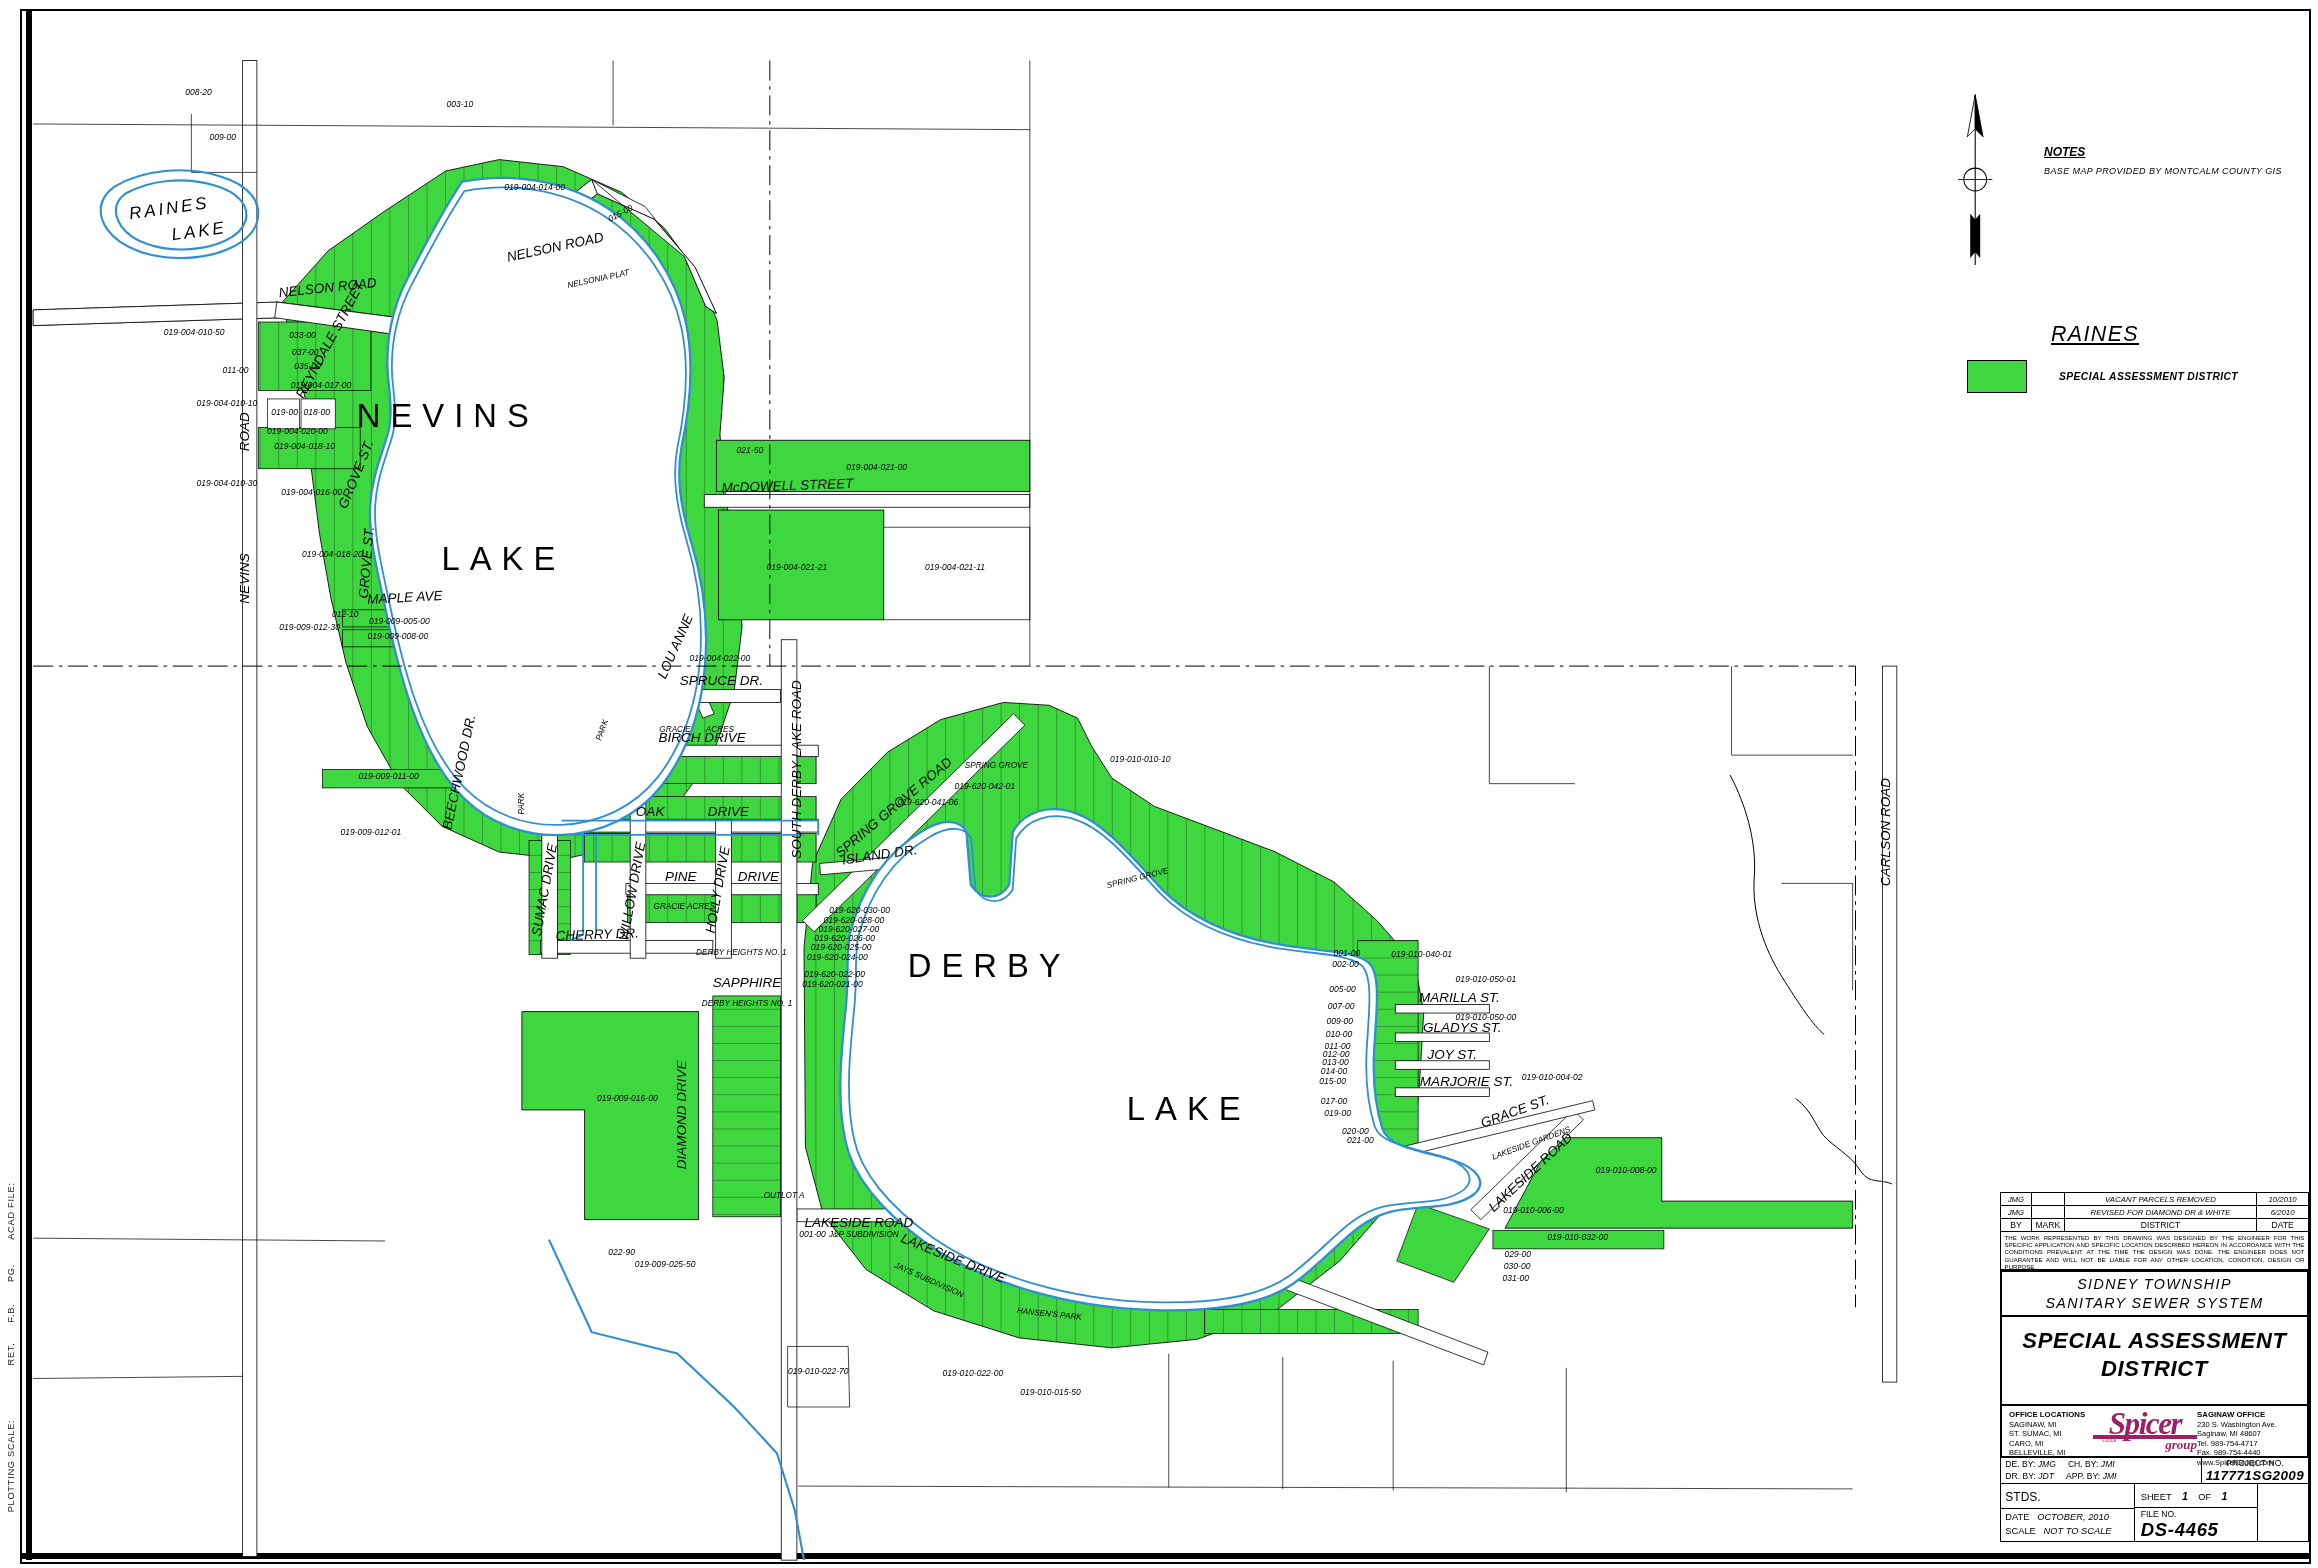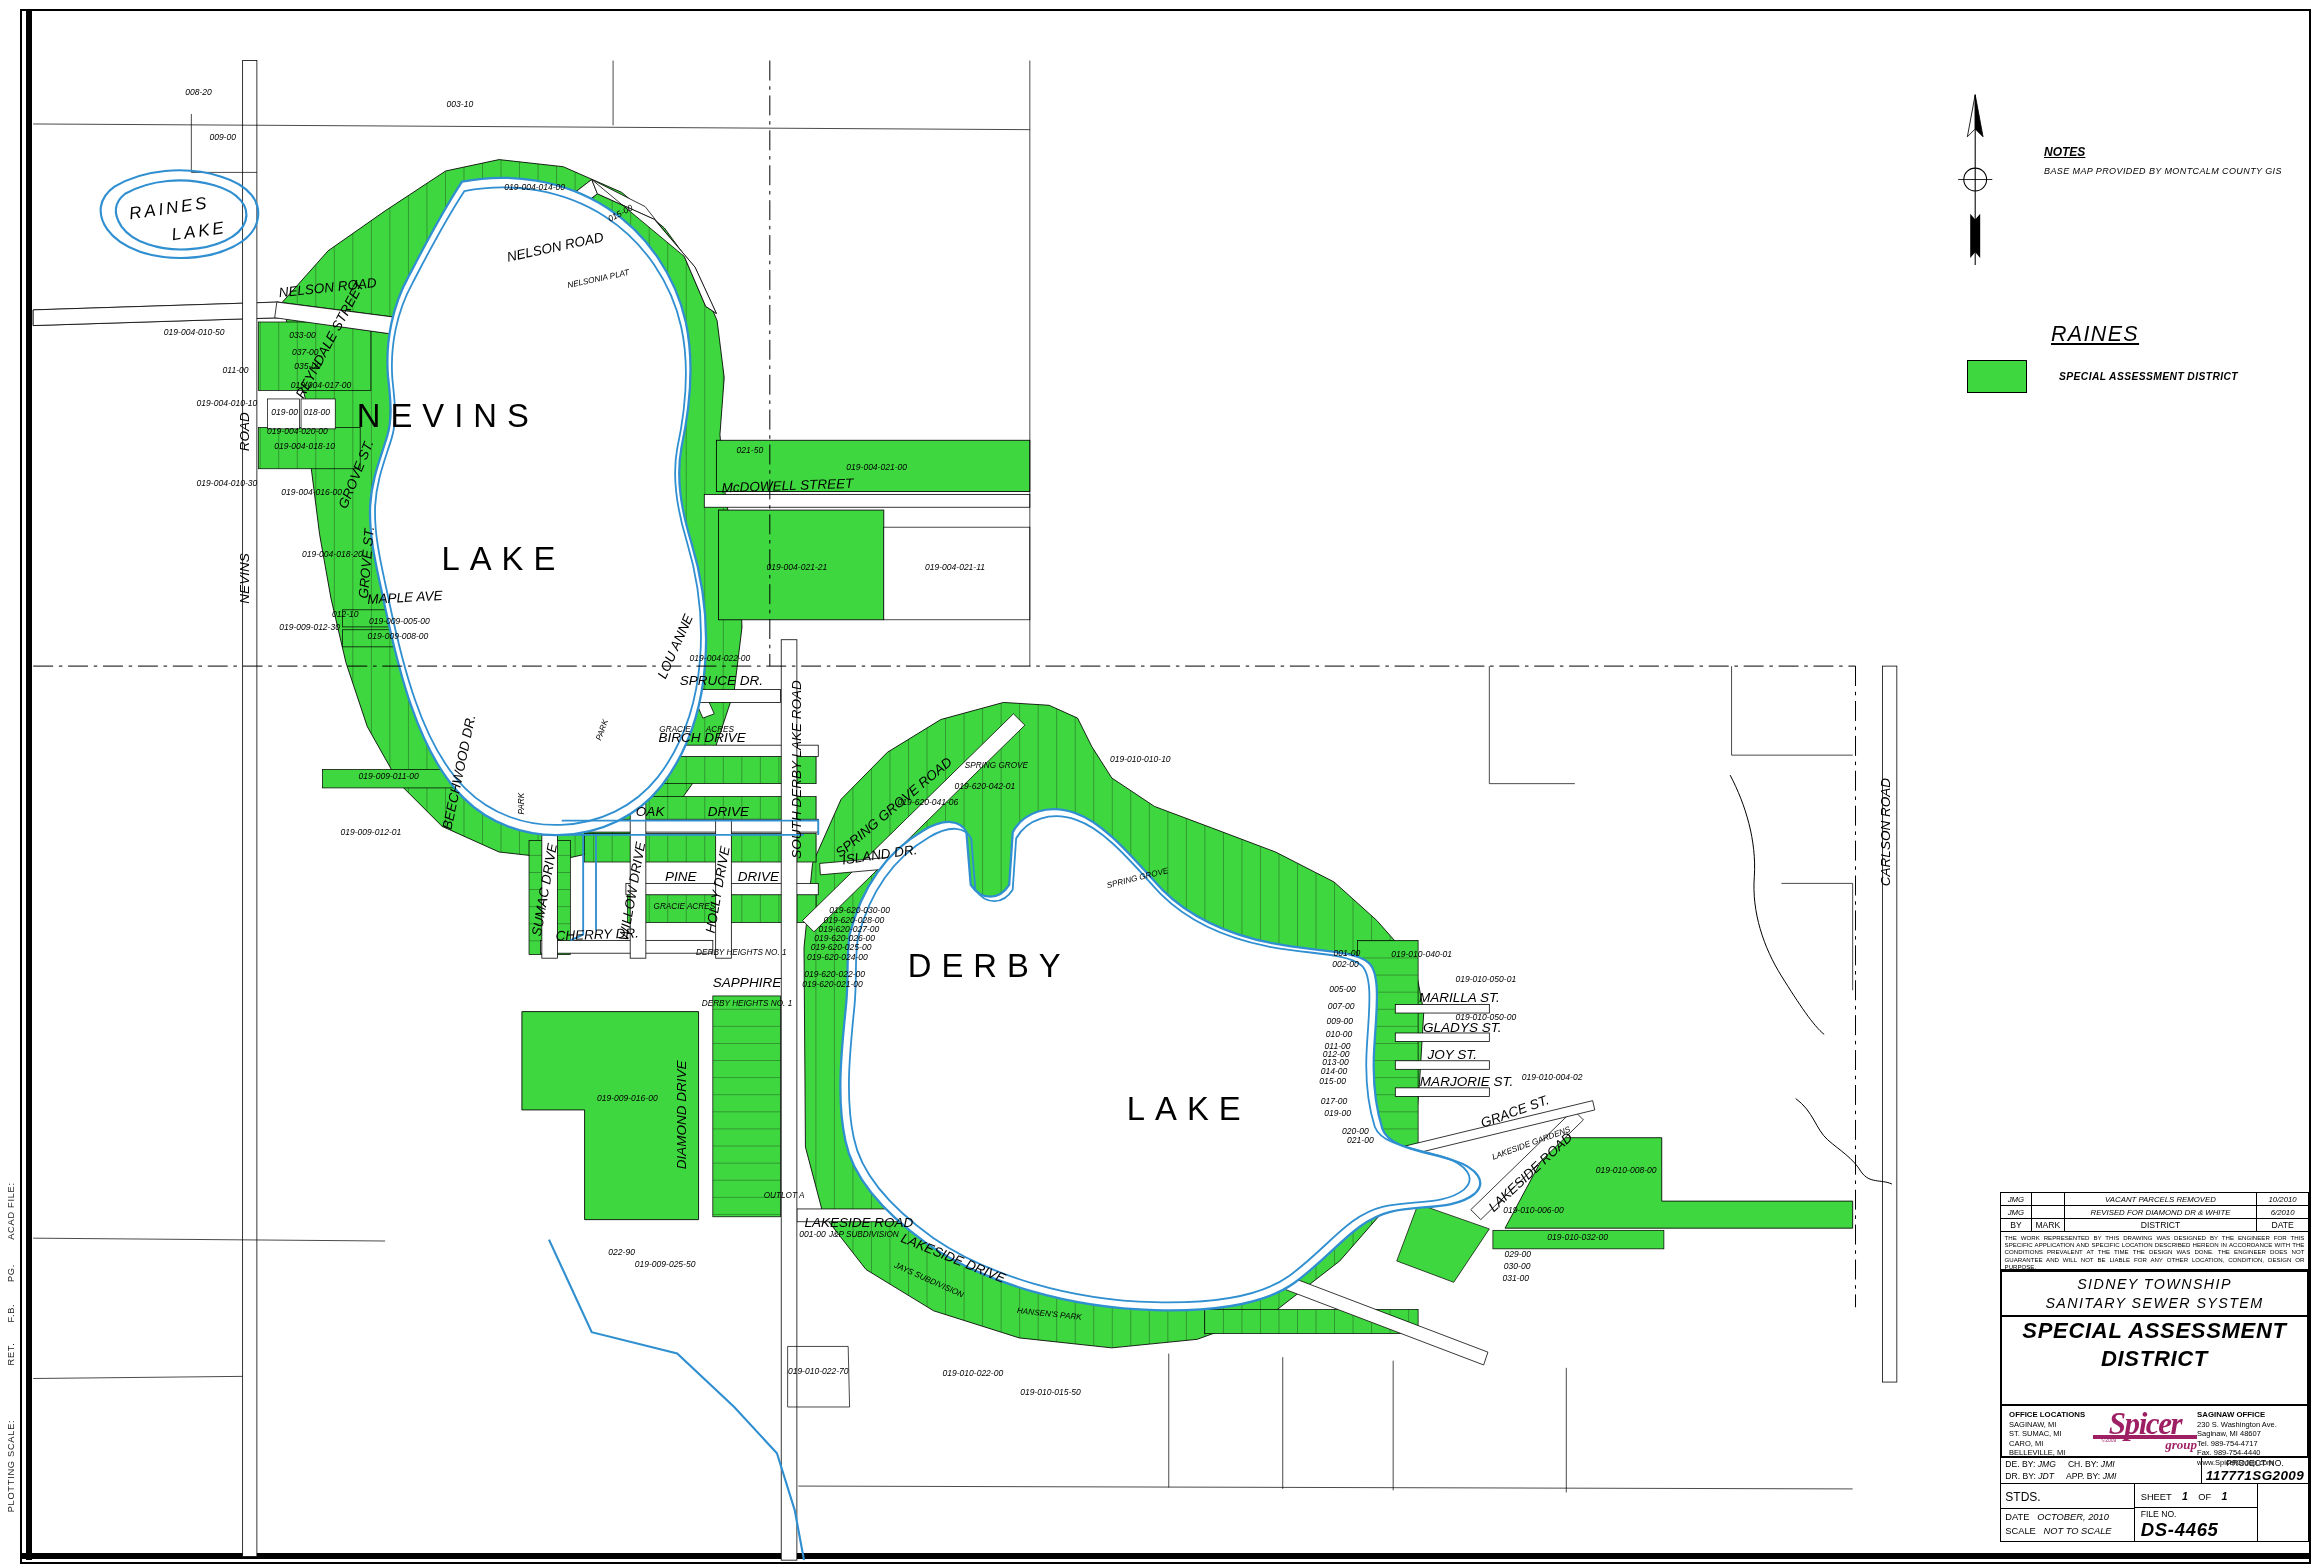--- a/index.html
+++ b/index.html
@@ -23,21 +23,21 @@
   .tb .revrow>div{border-right:0.9px solid #000;display:flex;align-items:center;justify-content:center;
         font-style:italic;font-size:7.8px;overflow:hidden;white-space:nowrap;}
   .tb .revrow>div:last-child{border-right:none;}
   .tb .revhdr>div{font-style:normal;font-size:8.6px;}
   .c-by{width:31px;}.c-mark{width:33px;}.c-desc{width:193px;}.c-date{width:51px;}
   .disclaimer{border:0.9px solid #000;height:39px;padding:2.1px 3.6px;font-size:6.1px;line-height:1.18;
         text-align:justify;}
   .box1{border:2.1px solid #000;height:47px;display:flex;flex-direction:column;align-items:center;
         justify-content:center;font-style:italic;font-size:14.3px;line-height:1.3;letter-spacing:1.4px;}
   .box2{border:2.1px solid #000;border-top:none;height:89px;text-align:center;font-style:italic;
-        font-weight:bold;font-size:22px;line-height:1.25;letter-spacing:0.7px;}
+        font-weight:bold;font-size:22px;line-height:1.25;letter-spacing:0.7px;padding-top:10px;}
   .office{border:2.1px solid #000;border-top:none;height:52px;display:flex;padding:4.3px 5.7px 2.9px 7.1px;}
   .office .col1{width:86px;font-size:7.5px;line-height:1.25;}
   .office .col1 b{font-size:7.8px;}
   .office .col3{width:107px;font-size:7.5px;line-height:1.25;margin-left:auto;}
   .office .col3 b{font-size:7.8px;}
   .logo{width:107px;position:relative;color:#9e1f63;text-align:center;}
   .logo .word{font-weight:bold;font-style:italic;font-size:31px;line-height:0.9;
         font-family:"Liberation Serif",serif;letter-spacing:-1.4px;}
   .logo .bar{height:3.6px;background:#9e1f63;margin-top:-2.9px;}
   .logo .grp{font-weight:bold;font-style:italic;font-size:13px;text-align:right;margin-top:-2.1px;

